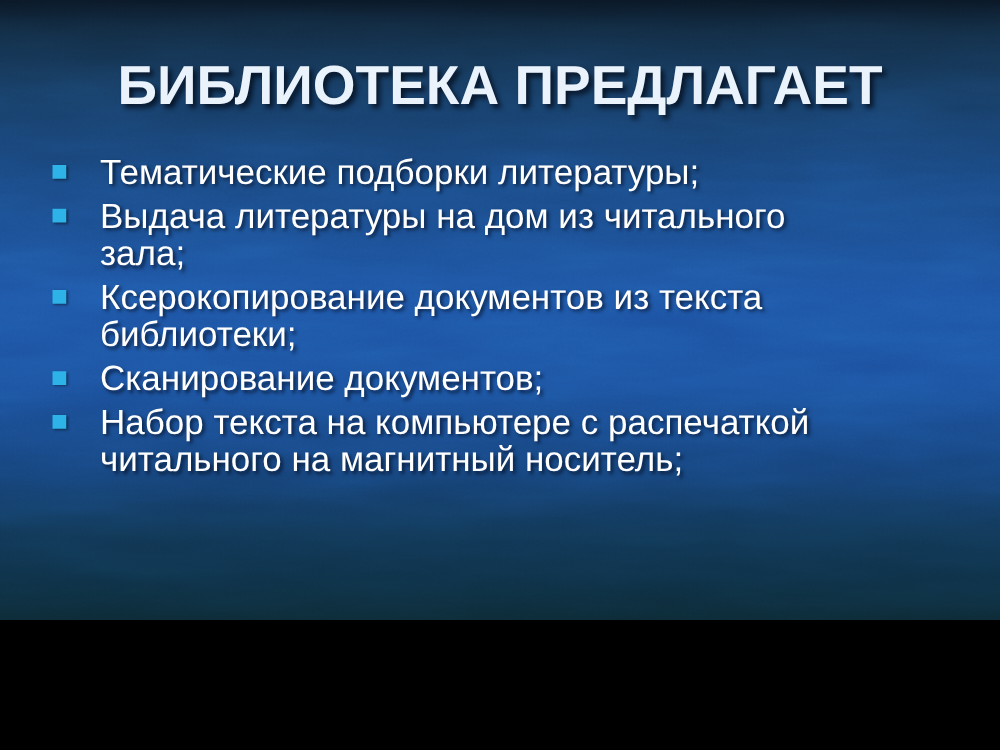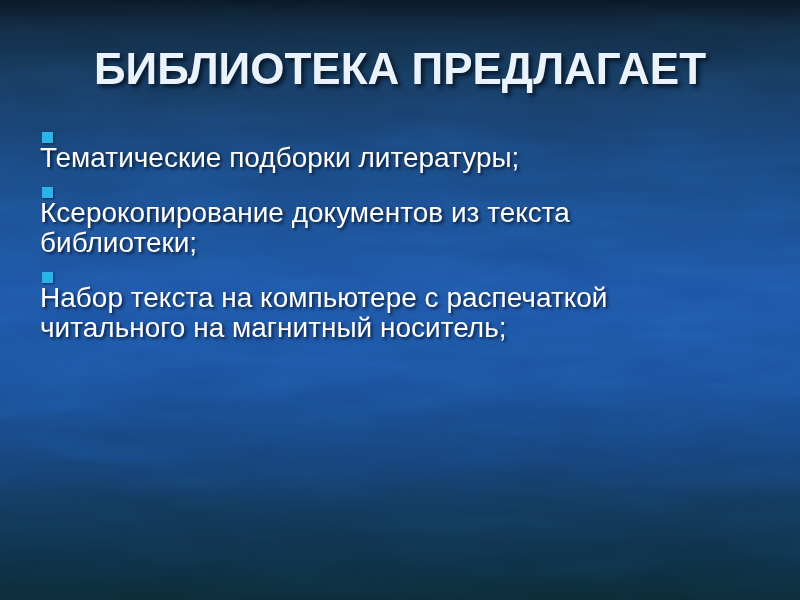--- a/index.html
+++ b/index.html
@@ -1,19 +1,19 @@
 <!DOCTYPE html>
 <html><head>
 <meta charset="utf-8">
 <style>
   html, body { margin: 0; padding: 0; background: #000; }
   .slide {
     position: relative;
     width: 800px;
-    height: 600px;
+    height: 496px;
     overflow: hidden;
     font-family: "Liberation Sans", "DejaVu Sans", sans-serif;
     background: linear-gradient(180deg,
       #0a1725 0%,
       #11293f 4%,
       #16395c 12%,
       #1a4a86 30%,
       #1e55a6 48%,
       #1c52a0 62%,
       #16437a 76%,
@@ -46,21 +46,20 @@
     padding: 0;
     width: 662px;
   }
   .bullets li {
     display: flex;
     margin: 0 0 5px 0;
     color: #ffffff;
     font-size: 28px;
     line-height: 30px;
     text-shadow: 2px 2px 3px rgba(4, 12, 28, 0.7);
-    flex-direction: column;
   }
   .sq {
     flex: 0 0 11px;
     width: 11px;
     height: 11px;
     background: #2eb3e8;
     margin: 9px 27px 0 2px;
     box-shadow: 1px 1px 2px rgba(0, 0, 0, 0.45);
   }
   .btxt { flex: 1; }
@@ -86,26 +85,34 @@
   <h1 class="title">
     <span class="title-line">БИБЛИОТЕКА ПРЕДЛАГАЕТ</span>
   </h1>
 
   <ul class="bullets" id="bullet-list">
     <li>
       <span class="sq"></span>
       <span class="btxt">Тематические подборки литературы;</span>
     </li>
 
+    <li>
+      <span class="sq"></span>
+      <span class="btxt">Выдача литературы на дом из читального зала;</span>
+    </li>
 
     <li>
       <span class="sq"></span>
       <span class="btxt">Ксерокопирование документов из текста библиотеки;</span>
     </li>
 
+    <li>
+      <span class="sq"></span>
+      <span class="btxt">Сканирование документов;</span>
+    </li>
 
     <li>
       <span class="sq"></span>
       <span class="btxt">Набор текста на компьютере с распечаткой читального на магнитный носитель;</span>
     </li>
 
   </ul>
 
 </div>
 

